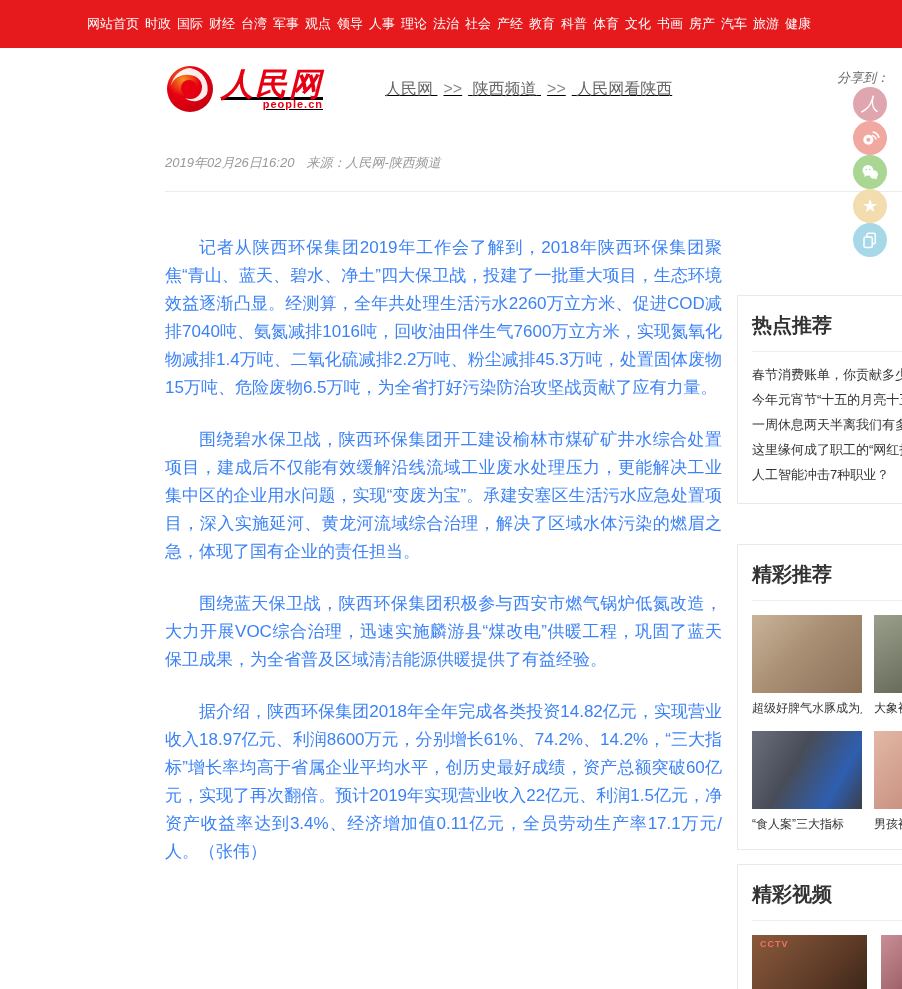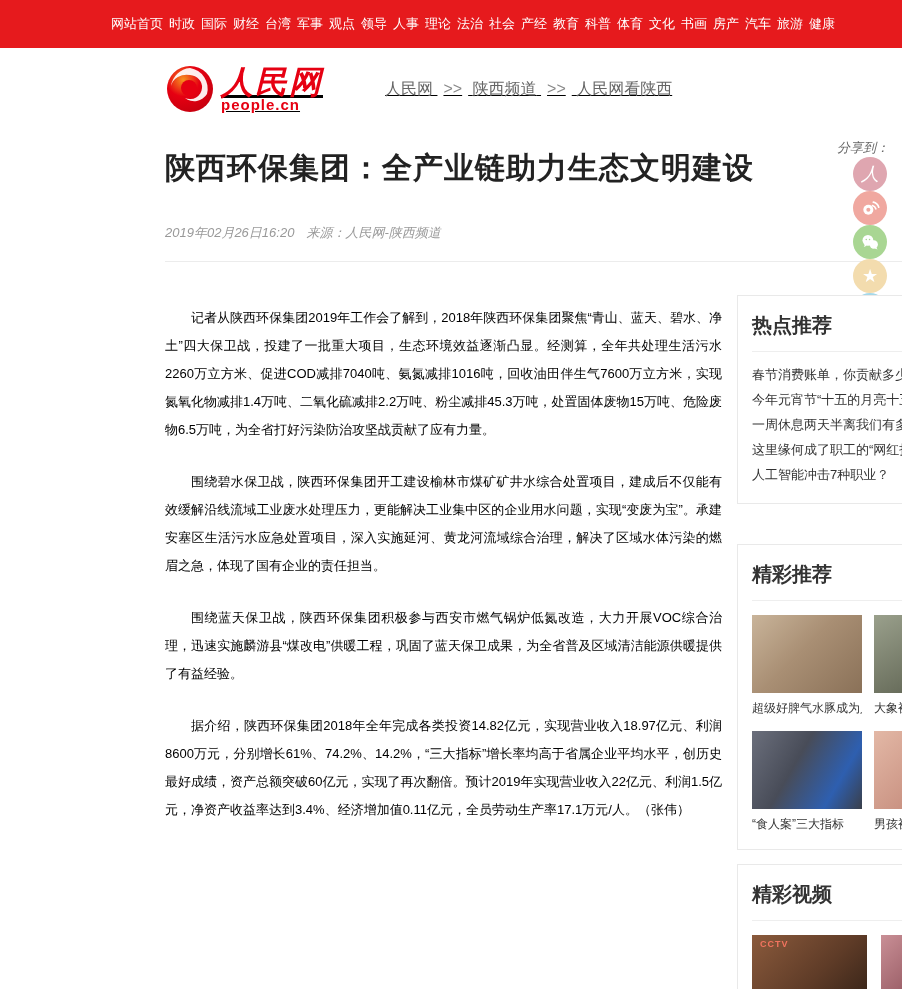--- a/index.html
+++ b/index.html
@@ -1,30 +1,30 @@
 <!DOCTYPE html>
 <html><head>
 <meta charset="utf-8">
 <style>
   * { margin:0; padding:0; box-sizing:border-box; }
   html,body { background:#ffffff; }
   body { font-family:"Liberation Sans","DejaVu Sans",sans-serif; }
   .page { position:relative; width:902px; height:989px; overflow:hidden; background:#fff; }
 
   
-  .topnav { height:48px; background:#e61a1d; display:flex; align-items:center; padding-left:108px; white-space:nowrap; overflow:hidden; }
+  .topnav { height:48px; background:#e61a1d; display:flex; align-items:center; padding-left:84px; white-space:nowrap; overflow:hidden; }
   .topnav a { color:#fff; font-size:13px; margin:0 3px; text-decoration:none; cursor:pointer; }
 
   
   .logo-row { display:flex; align-items:center; margin:12px 0 0 165px; height:58px;text-decoration:underline; }
   .logo { display:flex; align-items:center; cursor:pointer; }
   .logo-swirl { width:50px; height:50px; flex:0 0 auto; }
   .logo-text { margin-left:6px; }
   .logo-cn { font-family:"Liberation Serif","DejaVu Serif",serif; font-weight:bold; font-style:italic; font-size:32px; color:#e60012; letter-spacing:2px; line-height:1; }
-  .logo-en { font-size:15px; font-weight:bold; color:#e60012; letter-spacing:1px; text-align:left; margin-top:-2px; }
+  .logo-en { font-size:11px; font-weight:bold; color:#e60012; letter-spacing:1px; text-align:right; margin-top:-2px; }
   .breadcrumb { margin-left:62px; font-size:16px; color:#666; }
   .breadcrumb a { color:#666; text-decoration:none; cursor:pointer; }
   .breadcrumb .sep { margin:0 6px; color:#888; }
 
   
   .article-head { margin-left:165px; width:737px; }
   h1.title { margin-top:30px; font-size:30px; line-height:40px; font-weight:bold; color:#222; letter-spacing:1px; }
   .meta-row { display:flex; align-items:center; margin-top:27px; height:36px; width:730px;font-style:italic; }
   .meta-date, .meta-source { font-size:13px; color:#999; }
   .meta-source { margin-left:12px; }
@@ -34,21 +34,21 @@
   .share-ico svg { display:block; }
   .ico-people { background:#dfa6b0; font-size:18px; font-family:"Liberation Serif","DejaVu Serif",serif; }
   .ico-weibo  { background:#f0a8a0; }
   .ico-wechat { background:#a9d693; }
   .ico-star   { background:#f3dcae; font-size:18px; }
   .ico-copy   { background:#a6d8e8; }
   .head-divider { margin-top:10px; border-bottom:1px solid #ececec; width:737px; }
 
   
   .article-body { margin:42px 0 0 165px; width:557px; }
-  .article-body p { font-size:13px; line-height:28px; color:#000000; text-indent:2em; text-align:justify; margin-bottom:24px; }
+  .article-body p { font-size:17px; line-height:28px; color:#3b82f6; text-indent:2em; text-align:justify; margin-bottom:24px; }
 
   
   .sidebar { position:absolute; left:737px; top:295px; width:330px; }
   .side-box { border:1px solid #e9e9e9; padding:12px 14px 16px; width:300px; background:#fff; }
   .side-box h2 { font-size:20px; color:#333; font-weight:bold; padding:4px 0 12px; border-bottom:1px solid #eee; }
   .box-hot { margin-bottom:40px; }
   .box-gallery { margin-bottom:14px; }
   .hot-list { list-style:none; margin-top:10px; }
   .hot-list li { font-size:13px; color:#333; line-height:25px; white-space:nowrap; overflow:hidden; cursor:pointer; }
 
@@ -121,21 +121,20 @@
     <div class="breadcrumb">
       <a>人民网</a>
       <span class="sep">&gt;&gt;</span>
       <a>陕西频道</a>
       <span class="sep">&gt;&gt;</span>
       <a>人民网看陕西</a>
     </div>
   </div>
 
   <div class="article-head">
-    <h1 class="title">陕西环保集团：全产业链助力生态文明建设</h1>
     <div class="meta-row">
       <span class="meta-date">2019年02月26日16:20</span>
       <span class="meta-source">来源：人民网-陕西频道</span>
       <div class="share">
         <span class="share-label">分享到：</span>
         <span class="share-ico ico-people">人</span>
         <span class="share-ico ico-weibo">
           <svg width="20" height="20" viewBox="0 0 24 24">
             <circle cx="10" cy="14" r="6" fill="#fff"></circle>
             <circle cx="10" cy="14" r="2.4" fill="#f0a8a0"></circle>

